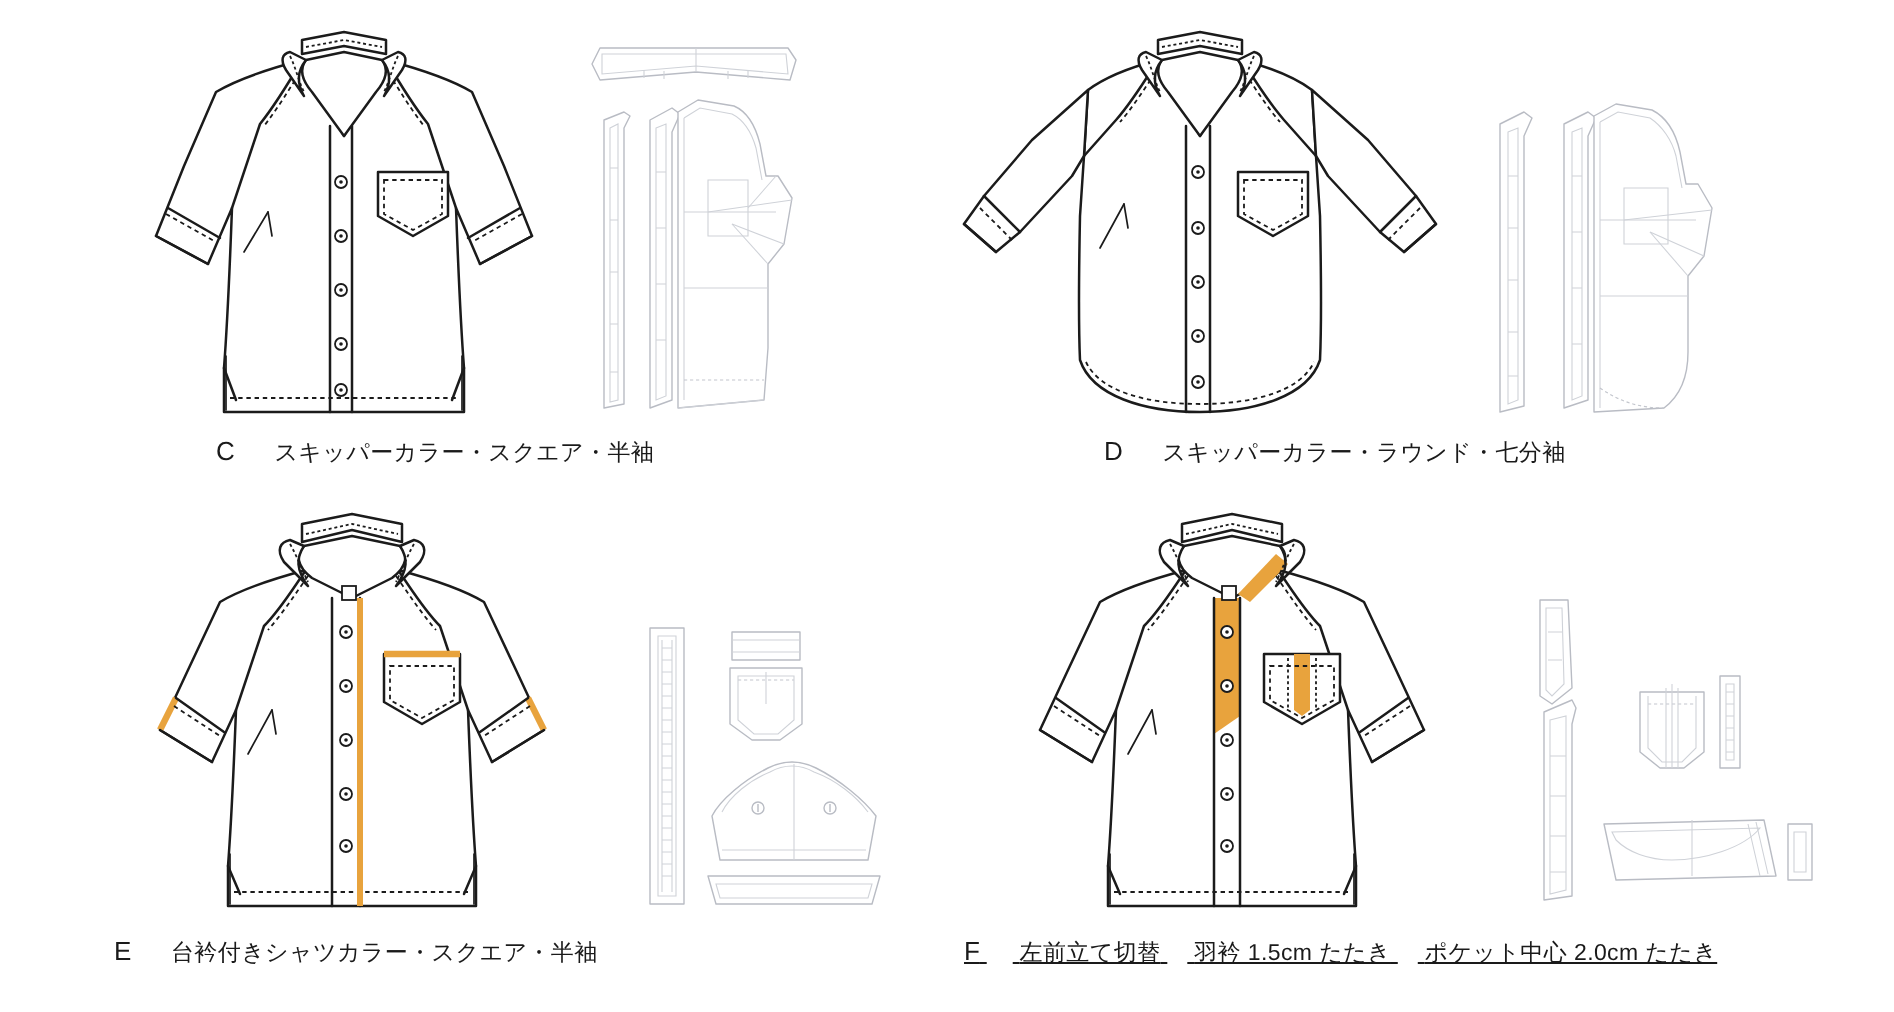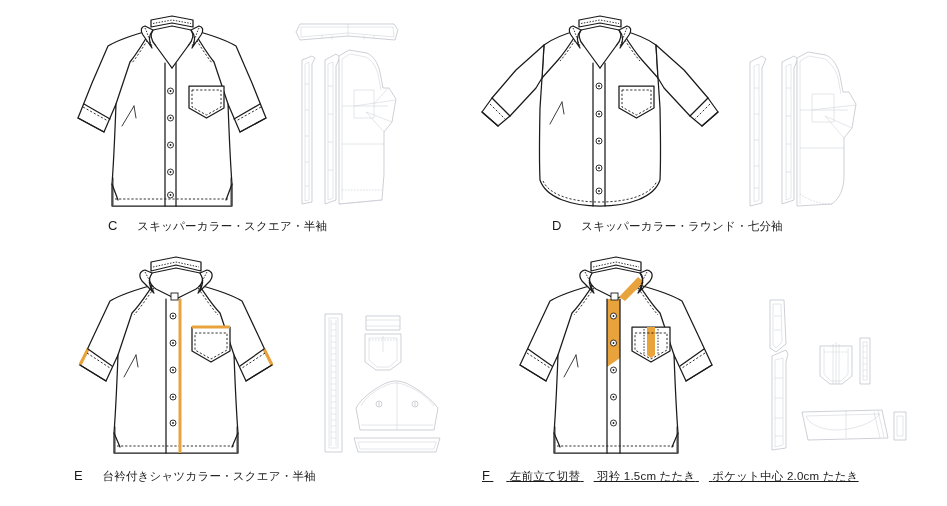--- a/index.html
+++ b/index.html
@@ -369,21 +369,21 @@
         <path class="pat" d="M95,110 L95,114"></path>
       </g>
 
       <g>
         <path class="patf" d="M34,146 L120,146 L116,160 L38,160 Z"></path>
         <path class="pat-l" d="M38,150 L116,150 L114,157 L40,157 Z"></path>
       </g>
     </svg>
   </div>
 
-  <div class="caption" style="left:74px; top:468px;">
+  <div class="caption" style="left:57px; top:468px;">
     <span class="letter">E</span>
     <span class="sep"></span>
     <span>台衿付きシャツカラー・スクエア・半袖</span>
   </div>
 
   <div class="panel" style="left:492px; top:255px; width:250px; height:205px;">
     <svg width="250" height="205" viewBox="0 0 250 205">
 
       <path class="fillw" d="M101,30 C86,34 68,40 58,46 L42,80 L28,110 L54,126 L66,100
                              C66,100 64,152 62,178 L62,198 L186,198 L186,178

